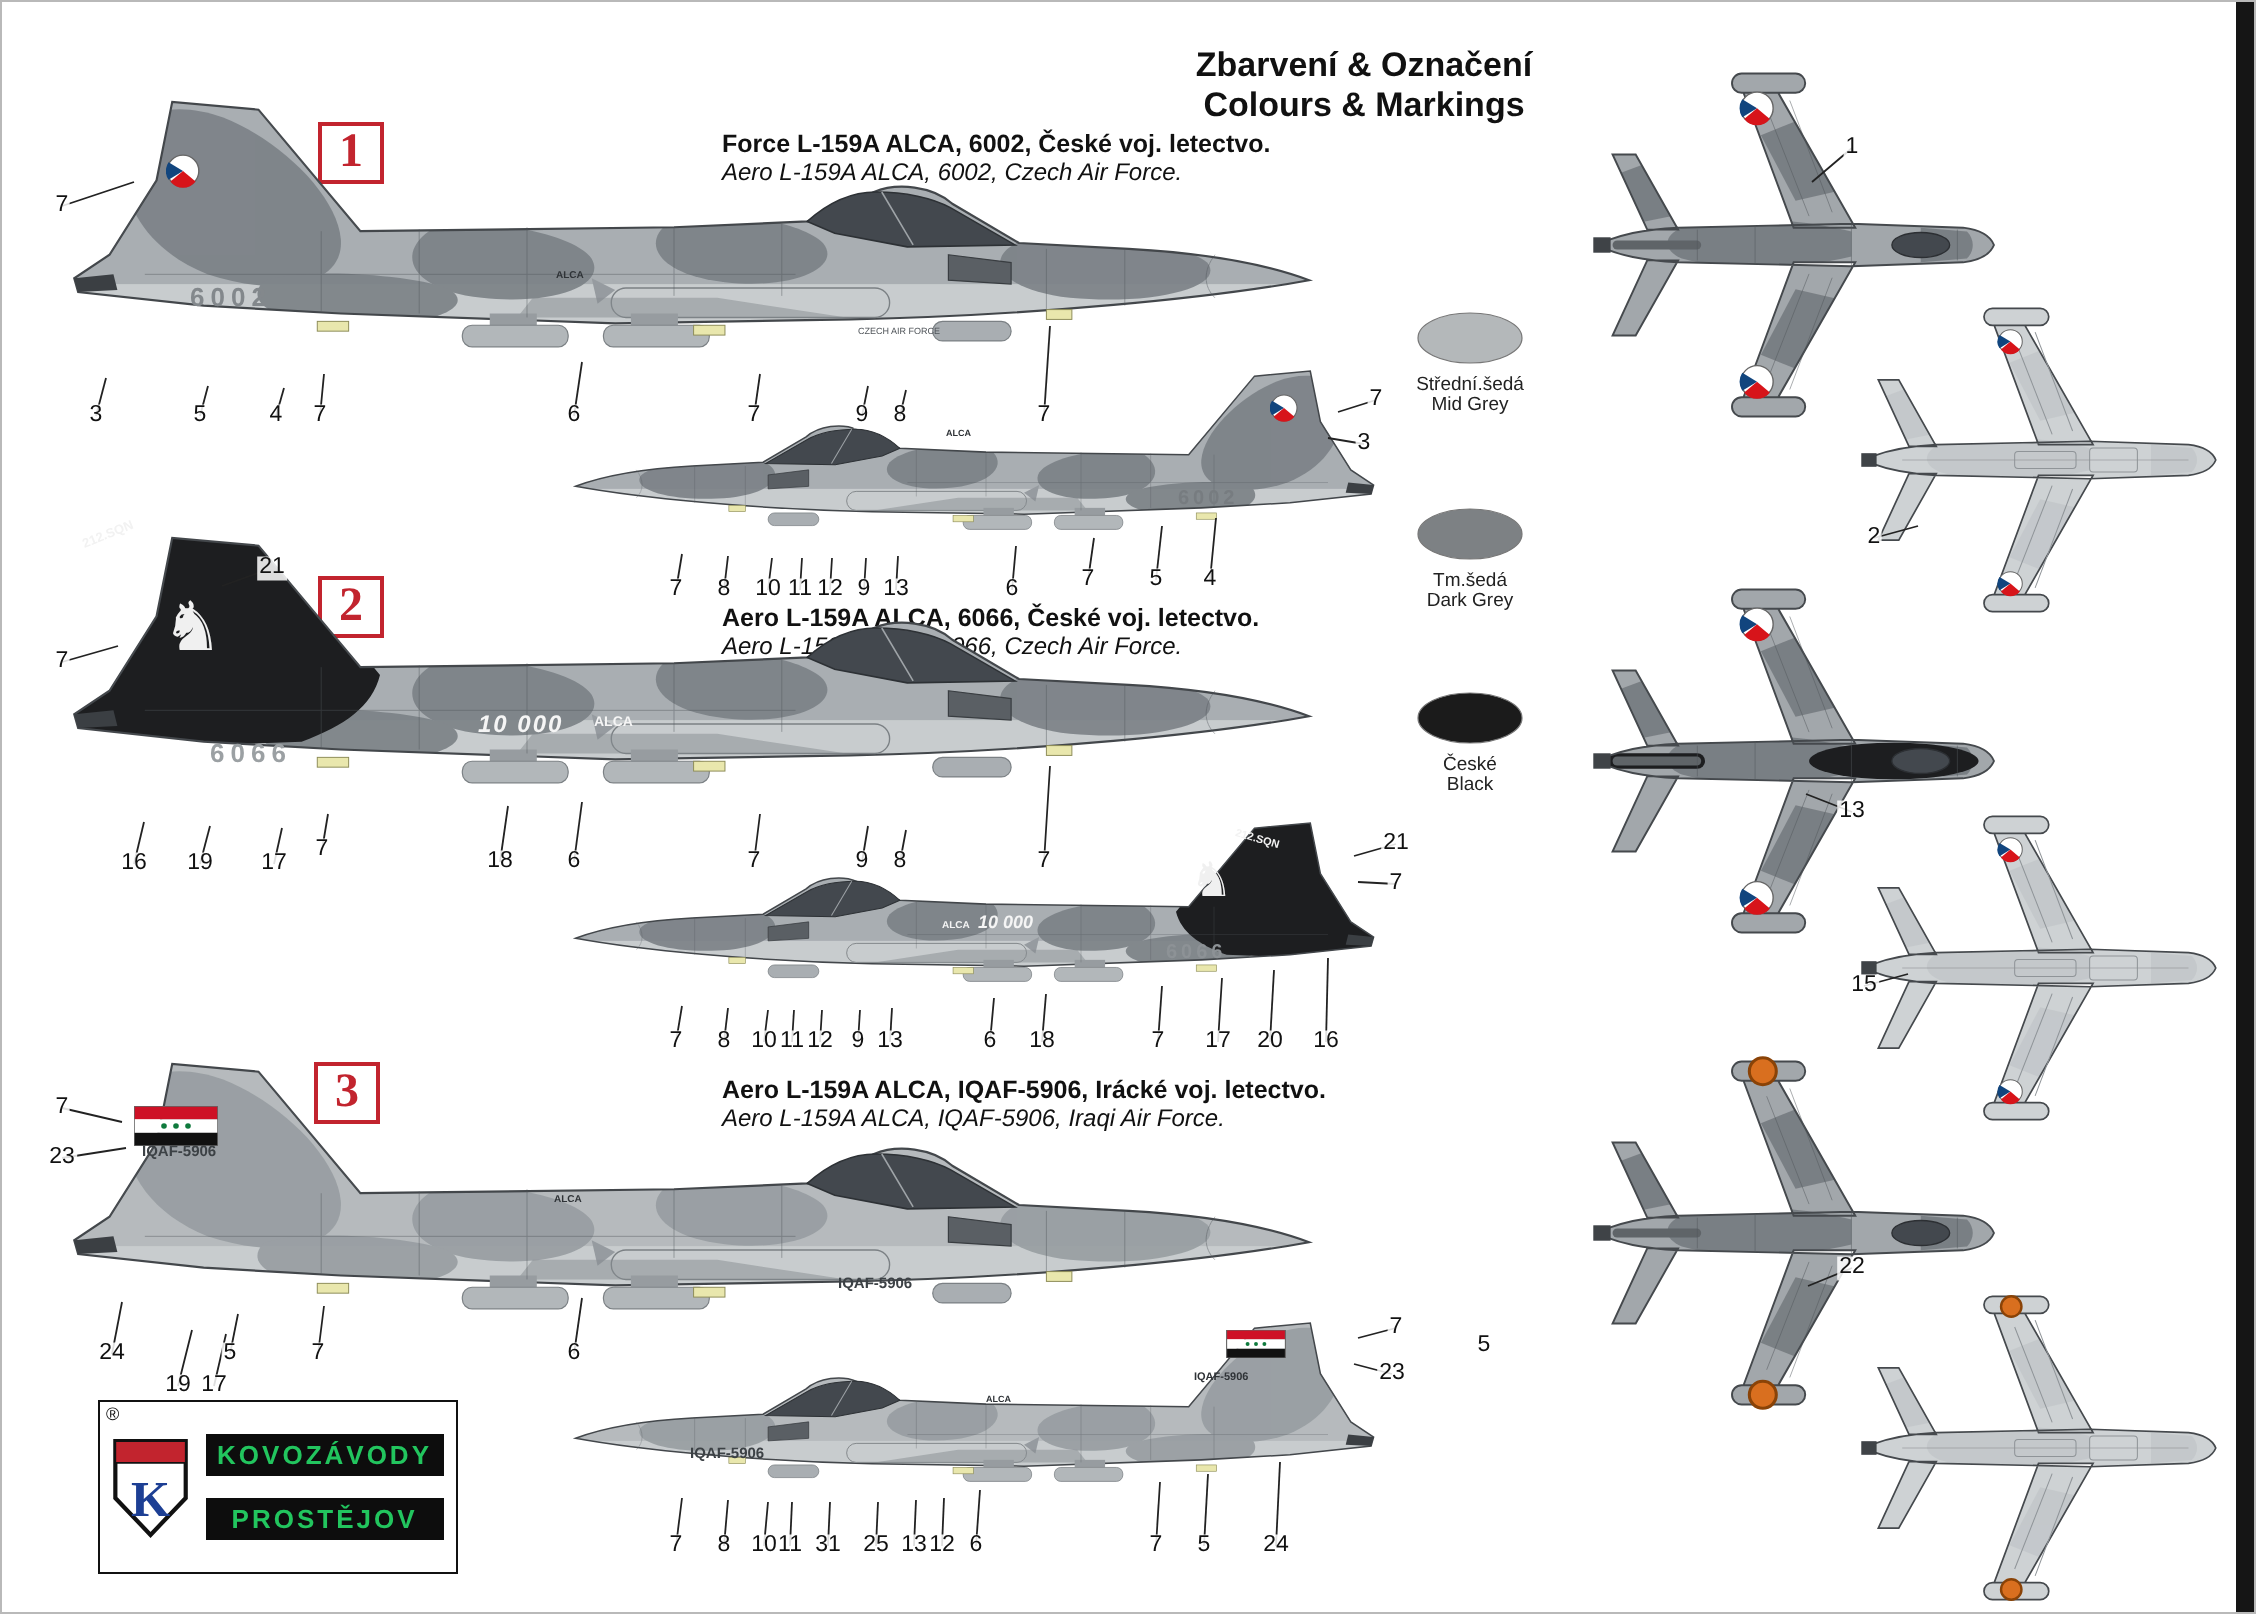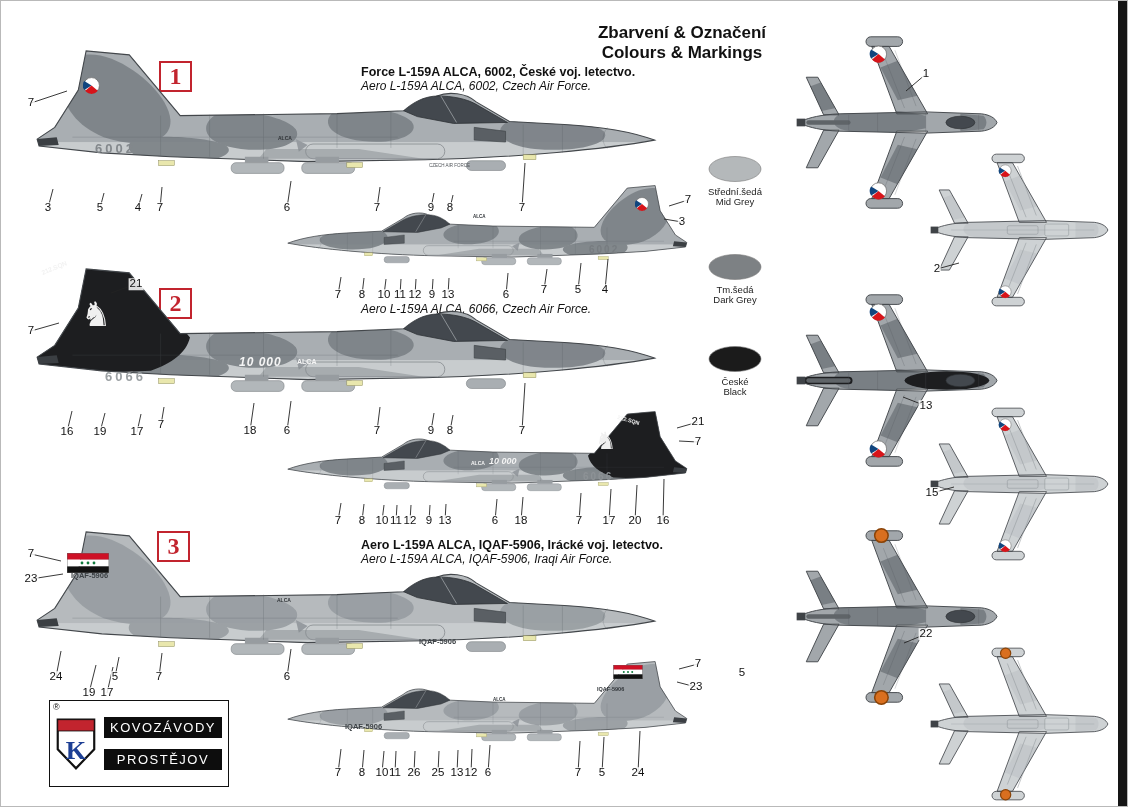--- a/index.html
+++ b/index.html
@@ -15,21 +15,21 @@
   .callout-layer{position:absolute;inset:0;pointer-events:none}
   .leader-svg{position:absolute;left:0;top:0}
   .leader-svg line{stroke:#222;stroke-width:0.9}
   .callout{position:absolute;transform:translate(-50%,-50%);font-size:11.5px;color:#111;background:rgba(255,255,255,.85);padding:0 1px;line-height:1}
   .mk{position:absolute;white-space:nowrap;line-height:1}
   .swatch{position:absolute;width:62px;text-align:center}
   .swatch .l1,.swatch .l2{font-size:9.5px;color:#222;line-height:1.1}
   .logo{position:absolute;border:1.5px solid #111;background:#fff;display:flex;align-items:center;padding:4px 6px;gap:8px}
   .logo .reg{position:absolute;left:3px;top:1px;font-size:9px;color:#111}
   .logo .bars{flex:1;display:flex;flex-direction:column;gap:11px}
-  .logo .bar{background:#0d0d0d;color:#ffffff;font-weight:normal;font-size:13px;letter-spacing:1.5px;padding:3px 6px;text-align:center}
+  .logo .bar{background:#0d0d0d;color:#22c55e;font-weight:bold;font-size:13px;letter-spacing:1.5px;padding:3px 6px;text-align:center}
 </style>
 </head>
 <body>
 
 <div class="page">
 
   <svg width="0" height="0" style="position:absolute" aria-hidden="true">
     <defs>
       <path id="side-sil" d="M654,95 C630,86 598,81 562,79 L506,76 L472,56 C462,47 444,45 432,50 C420,56 408,62 398,65 L330,68 L170,70 L118,8 L74,4 L66,44 L42,82 L24,94 L26,101 L90,108 L160,112 L300,117 L420,115 C515,113 605,104 654,95 Z"></path>
       <clipPath id="clip-side">
@@ -145,20 +145,21 @@
     </div>
   <div class="badge" style="left:156px;top:530px">
       <span>3</span>
     </div>
 
   <div class="scheme-title" style="left:360px;top:64px">
     <div class="cs">Force L-159A ALCA, 6002, České voj. letectvo.</div>
     <div class="en">Aero L-159A ALCA, 6002, Czech Air Force.</div>
   </div>
   <div class="scheme-title" style="left:360px;top:301px">
+    <div class="cs">Aero L-159A ALCA, 6066, České voj. letectvo.</div>
     <div class="en">Aero L-159A ALCA, 6066, Czech Air Force.</div>
   </div>
   <div class="scheme-title" style="left:360px;top:537px">
     <div class="cs">Aero L-159A ALCA, IQAF-5906, Irácké voj. letectvo.</div>
     <div class="en">Aero L-159A ALCA, IQAF-5906, Iraqi Air Force.</div>
   </div>
 
   <svg class="ac" viewBox="0 0 660 150" style="left:12px;top:46px;width:648px;height:147px;--base:var(--camo_base);--camo:var(--camo_dark);--light:var(--camo_light)">
     <g clip-path="url(#clip-side)">
       <rect width="660" height="150" fill="var(--base)"></rect>
@@ -503,21 +504,21 @@
       <span class="callout" style="left: 158px; top: 676px;">7</span>
       <span class="callout" style="left: 88px; top: 692px;">19</span>
       <span class="callout" style="left: 106px; top: 692px;">17</span>
       <span class="callout" style="left: 286px; top: 676px;">6</span>
       <span class="callout" style="left: 697px; top: 663px;">7</span>
       <span class="callout" style="left: 695px; top: 686px;">23</span>
       <span class="callout" style="left: 337px; top: 772px;">7</span>
       <span class="callout" style="left: 361px; top: 772px;">8</span>
       <span class="callout" style="left: 381px; top: 772px;">10</span>
       <span class="callout" style="left: 394px; top: 772px;">11</span>
-      <span class="callout" style="left: 413px; top: 772px;">26</span>
+      <span class="callout" style="left: 413px; top: 772px;">31</span>
       <span class="callout" style="left: 437px; top: 772px;">25</span>
       <span class="callout" style="left: 456px; top: 772px;">13</span>
       <span class="callout" style="left: 470px; top: 772px;">12</span>
       <span class="callout" style="left: 487px; top: 772px;">6</span>
       <span class="callout" style="left: 577px; top: 772px;">7</span>
       <span class="callout" style="left: 601px; top: 772px;">5</span>
       <span class="callout" style="left: 637px; top: 772px;">24</span>
     </div>
   <div class="callout-layer">
       <svg width="1128" height="807" class="leader-svg">

